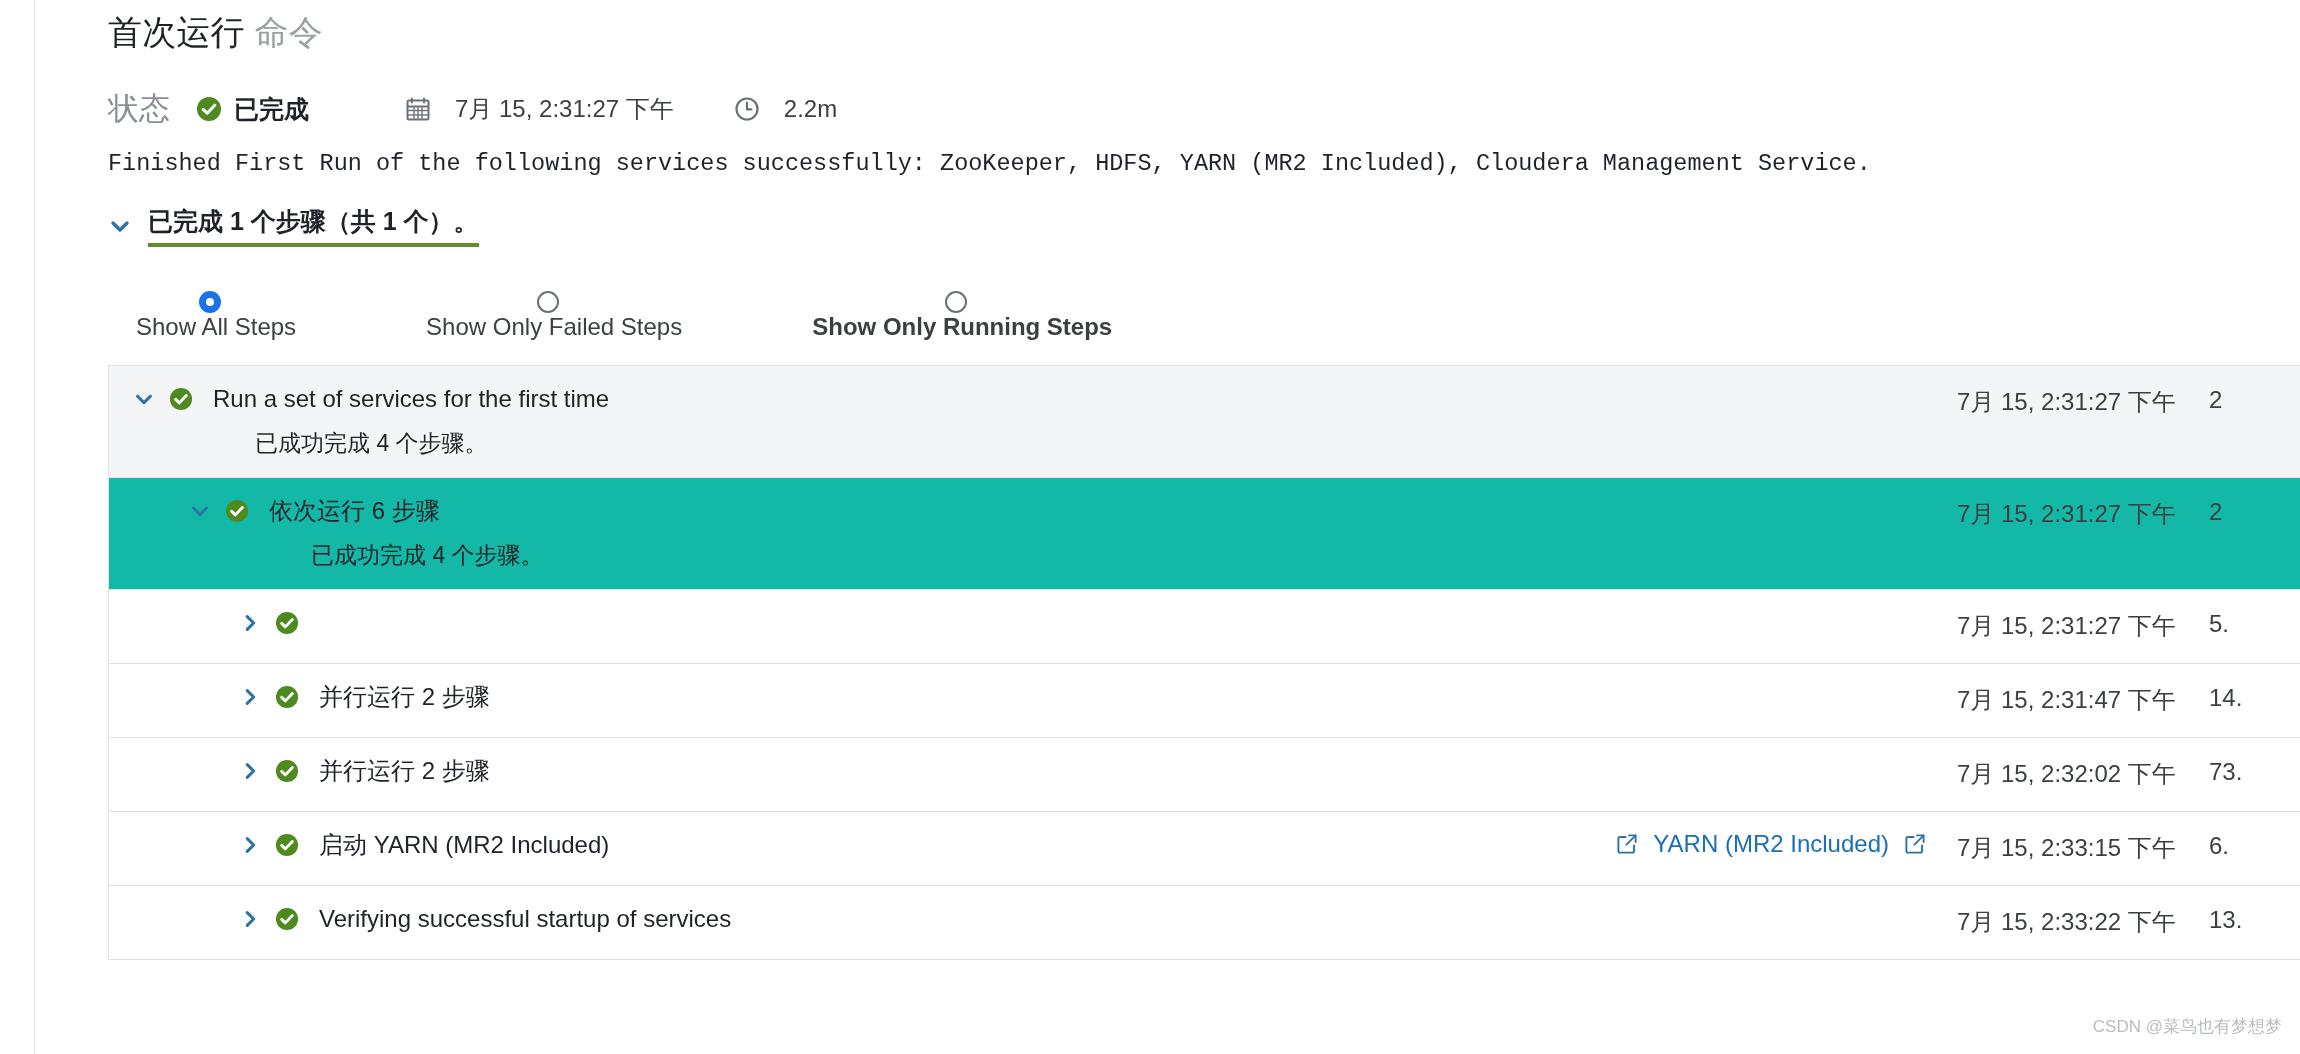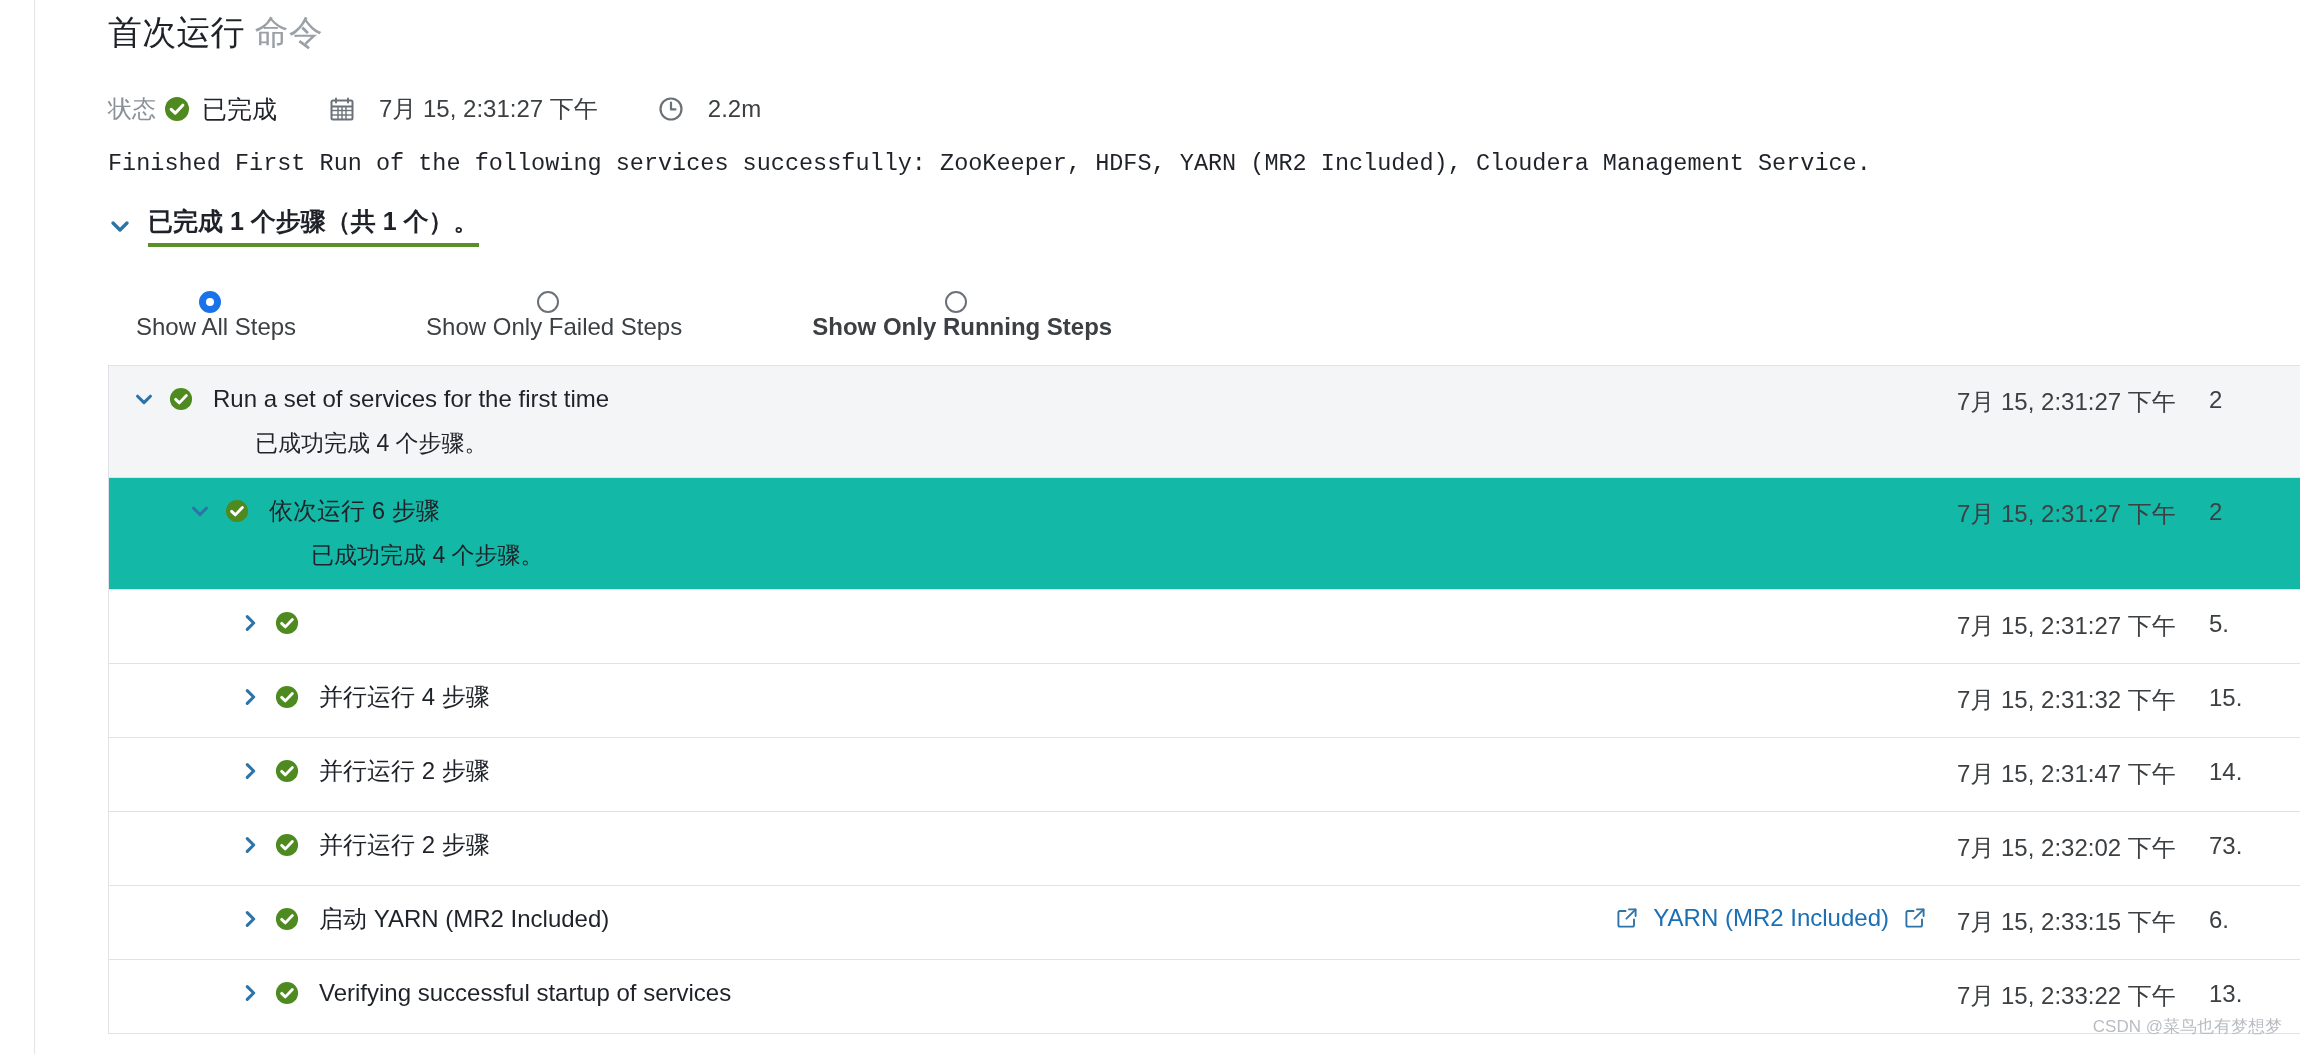--- a/index.html
+++ b/index.html
@@ -45,31 +45,31 @@
   }
 
   .meta-row {
     display: flex;
     align-items: center;
     margin-top: 36px;
     height: 34px;
     white-space: nowrap;
   }
   .meta-label {
-    font-size: 24px;
+    font-size: 31px;
     color: #8a9099;
-    margin-right: 8px;
+    margin-right: 26px;
   }
   .meta-status {
     display: flex;
     align-items: center;
     font-size: 25px;
-    font-weight: 400;
+    font-weight: 700;
     color: #1f2329;
-    margin-right: 52px;
+    margin-right: 96px;
   }
   .meta-item {
     display: flex;
     align-items: center;
     font-size: 24px;
     color: #3c4043;
     margin-right: 60px;
   }
   .meta-item .glyph { margin-right: 24px; display: inline-flex; }
 
@@ -385,40 +385,20 @@
             <svg width="24" height="24" viewBox="0 0 26 26" aria-hidden="true">
               <circle cx="13" cy="13" r="12" fill="#4e8a1f"></circle>
               <path d="M7.2 13.4 L11.2 17.2 L18.8 9.2" fill="none" stroke="#ffffff" stroke-width="3.1" stroke-linecap="round" stroke-linejoin="round"></path>
             </svg>
           </span>
         </div>
         <div class="step-time">7月 15, 2:31:27 下午</div>
         <div class="step-dur">5.</div>
       </div>
 
-      <div class="step-row level2">
-        <div class="step-main indent2">
-          <span class="twisty">
-            <svg width="22" height="22" viewBox="0 0 24 24" aria-hidden="true">
-              <path d="M9 5 L16 12 L9 19" fill="none" stroke="#2c74a8" stroke-width="3.4" stroke-linecap="round" stroke-linejoin="round"></path>
-            </svg>
-          </span>
-          <span class="status-icon">
-            <svg width="24" height="24" viewBox="0 0 26 26" aria-hidden="true">
-              <circle cx="13" cy="13" r="12" fill="#4e8a1f"></circle>
-              <path d="M7.2 13.4 L11.2 17.2 L18.8 9.2" fill="none" stroke="#ffffff" stroke-width="3.1" stroke-linecap="round" stroke-linejoin="round"></path>
-            </svg>
-          </span>
-          <span class="step-texts">
-            <div class="step-title">并行运行 4 步骤</div>
-          </span>
-        </div>
-        <div class="step-time">7月 15, 2:31:32 下午</div>
-        <div class="step-dur">15.</div>
-      </div>
 
       <div class="step-row level2">
         <div class="step-main indent2">
           <span class="twisty">
             <svg width="22" height="22" viewBox="0 0 24 24" aria-hidden="true">
               <path d="M9 5 L16 12 L9 19" fill="none" stroke="#2c74a8" stroke-width="3.4" stroke-linecap="round" stroke-linejoin="round"></path>
             </svg>
           </span>
           <span class="status-icon">
             <svg width="24" height="24" viewBox="0 0 26 26" aria-hidden="true">

